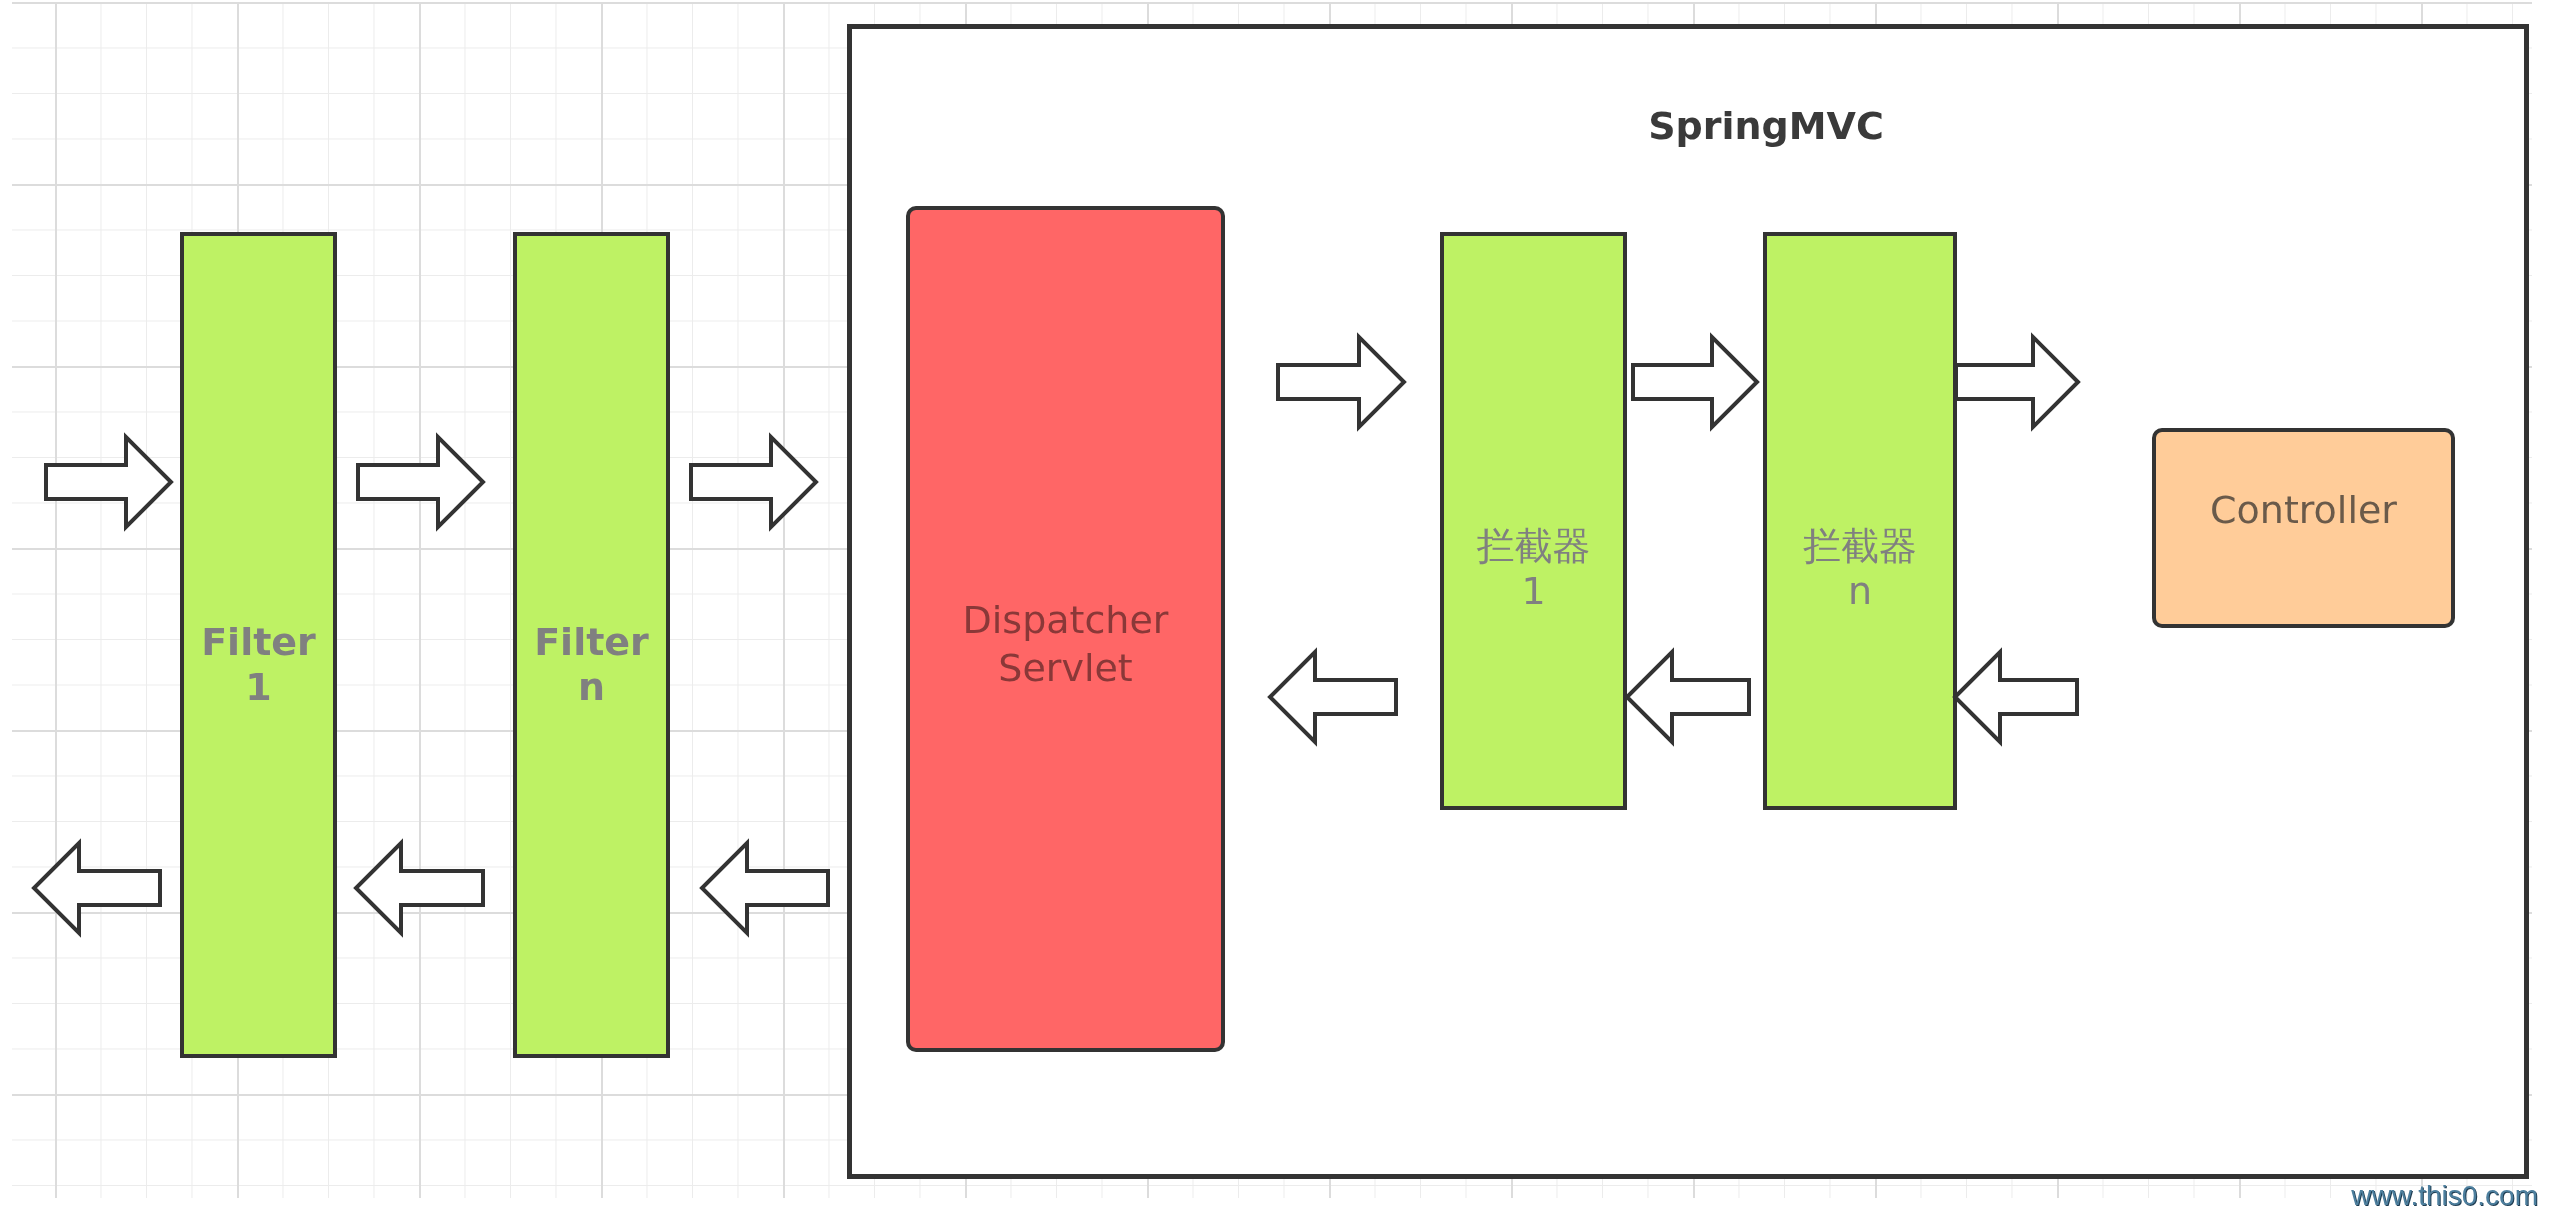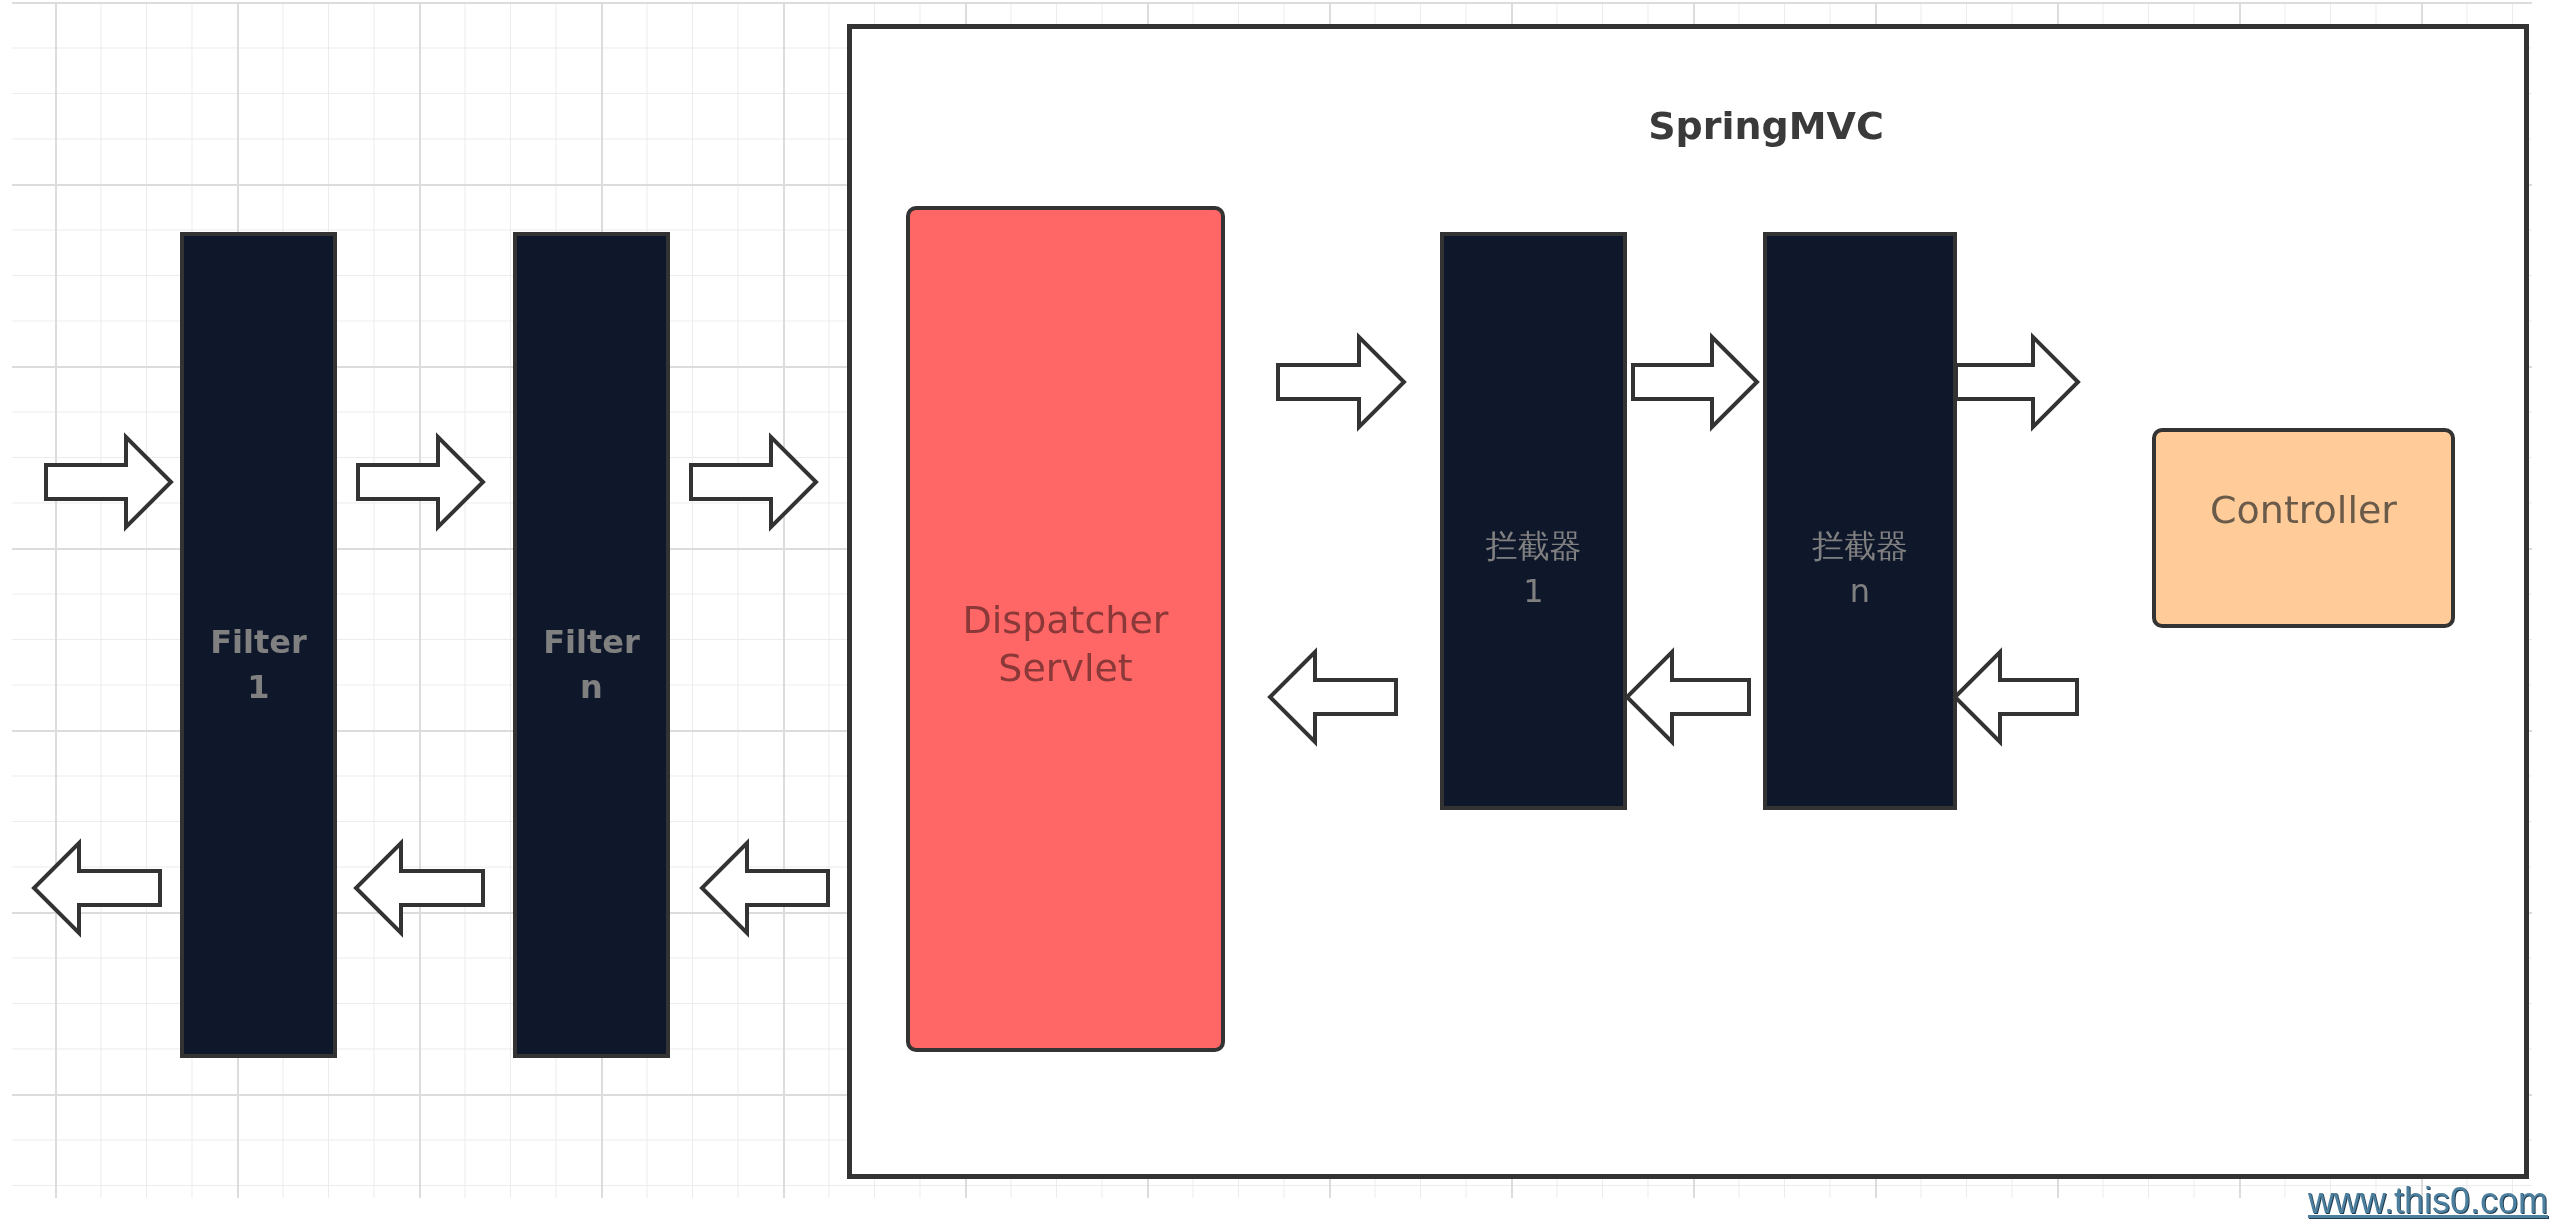--- a/index.html
+++ b/index.html
@@ -21,23 +21,23 @@
   }
   .container {
     position: absolute; left: 847px; top: 24px; width: 1672px; height: 1145px;
     border: 5px solid #333; background: #fff; box-sizing: content-box;
   }
   .title {
     position: absolute; left: 847px; width: 1838px; top: 104px; text-align: center;
     font-weight: bold; font-size: 38px; color: #3a3a3a;
   }
   .box {
-    position: absolute; border: 4px solid #333; background: #0f172a; box-sizing: border-box;
+    position: absolute; border: 4px solid #333; background: #bef264; box-sizing: border-box;
     display: flex; align-items: center; justify-content: center; text-align: center;
-    color: #808080; font-size: 32px; line-height: 45px;
+    color: #808080; font-size: 38px; line-height: 45px;
   }
   .box .lbl { white-space: pre-line; }
   .filter1 { left: 180px; top: 232px; width: 157px; height: 826px; }
   .filtern { left: 513px; top: 232px; width: 157px; height: 826px; }
   .filter1 .lbl, .filtern .lbl { margin-top: 40px; font-weight: bold; }
   .int1 { left: 1440px; top: 232px; width: 187px; height: 578px; }
   .intn { left: 1763px; top: 232px; width: 194px; height: 578px; }
   .int1 .lbl, .intn .lbl { margin-top: 95px; }
   .dispatcher {
     left: 906px; top: 206px; width: 319px; height: 846px; border-radius: 10px;
@@ -45,24 +45,23 @@
   }
   .dispatcher .lbl { margin-top: 29px; }
   .controller {
     left: 2152px; top: 428px; width: 303px; height: 200px; border-radius: 10px;
     background: #ffcc99; color: #6a5a4a; font-size: 38px; align-items: flex-start;
   }
   .controller .lbl { margin-top: 56px; }
   svg.arrows { position: absolute; left: 0; top: 0; width: 2560px; height: 1226px; pointer-events: none; }
   svg.arrows polygon { fill: #fff; stroke: #333; stroke-width: 4; stroke-linejoin: miter; }
   .watermark {
-    position: absolute; right: 12px; top: 1180px; font-size: 36px;
+    position: absolute; right: 22px; top: 1180px; font-size: 28px;
     font-family: "Liberation Sans", sans-serif; color: #4d7f9e;
     text-shadow: 1px 1px 0 #1f3d52;
-    text-decoration: underline;
   }
 </style>
 </head>
 <body>
 
 <div class="grid"></div>
 
 <div class="container"></div>
 <div class="title">SpringMVC</div>
 

